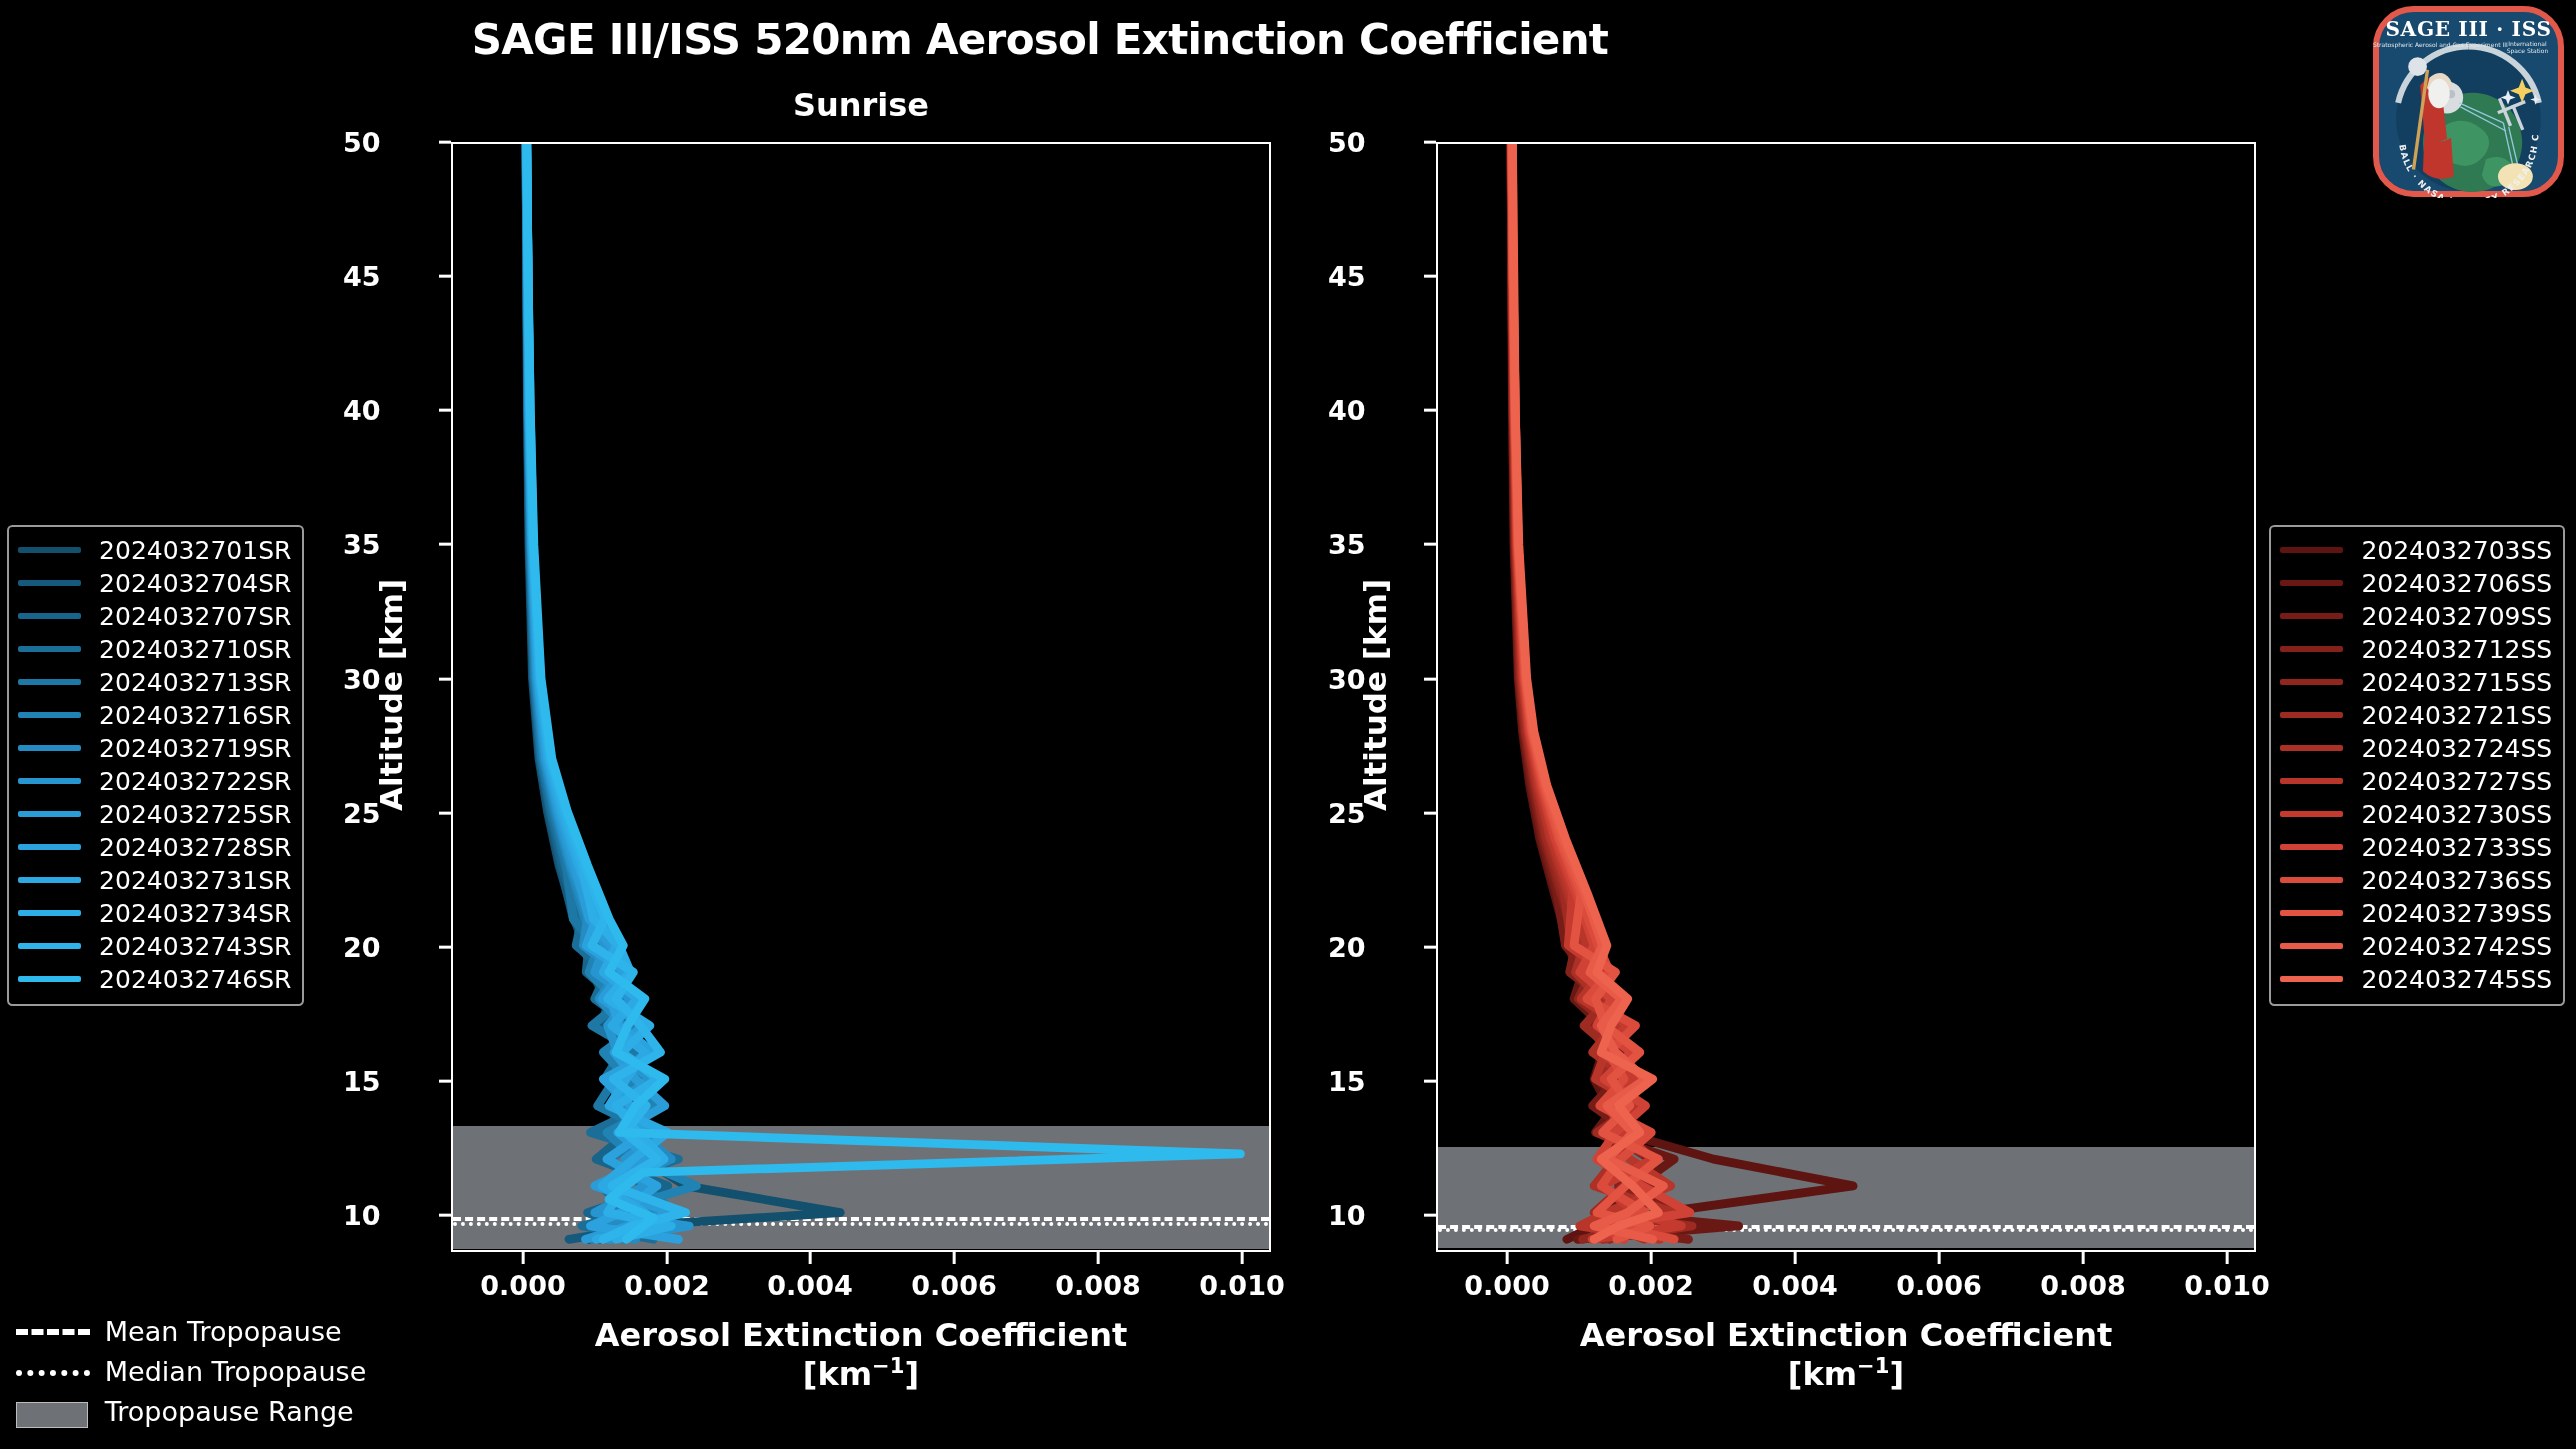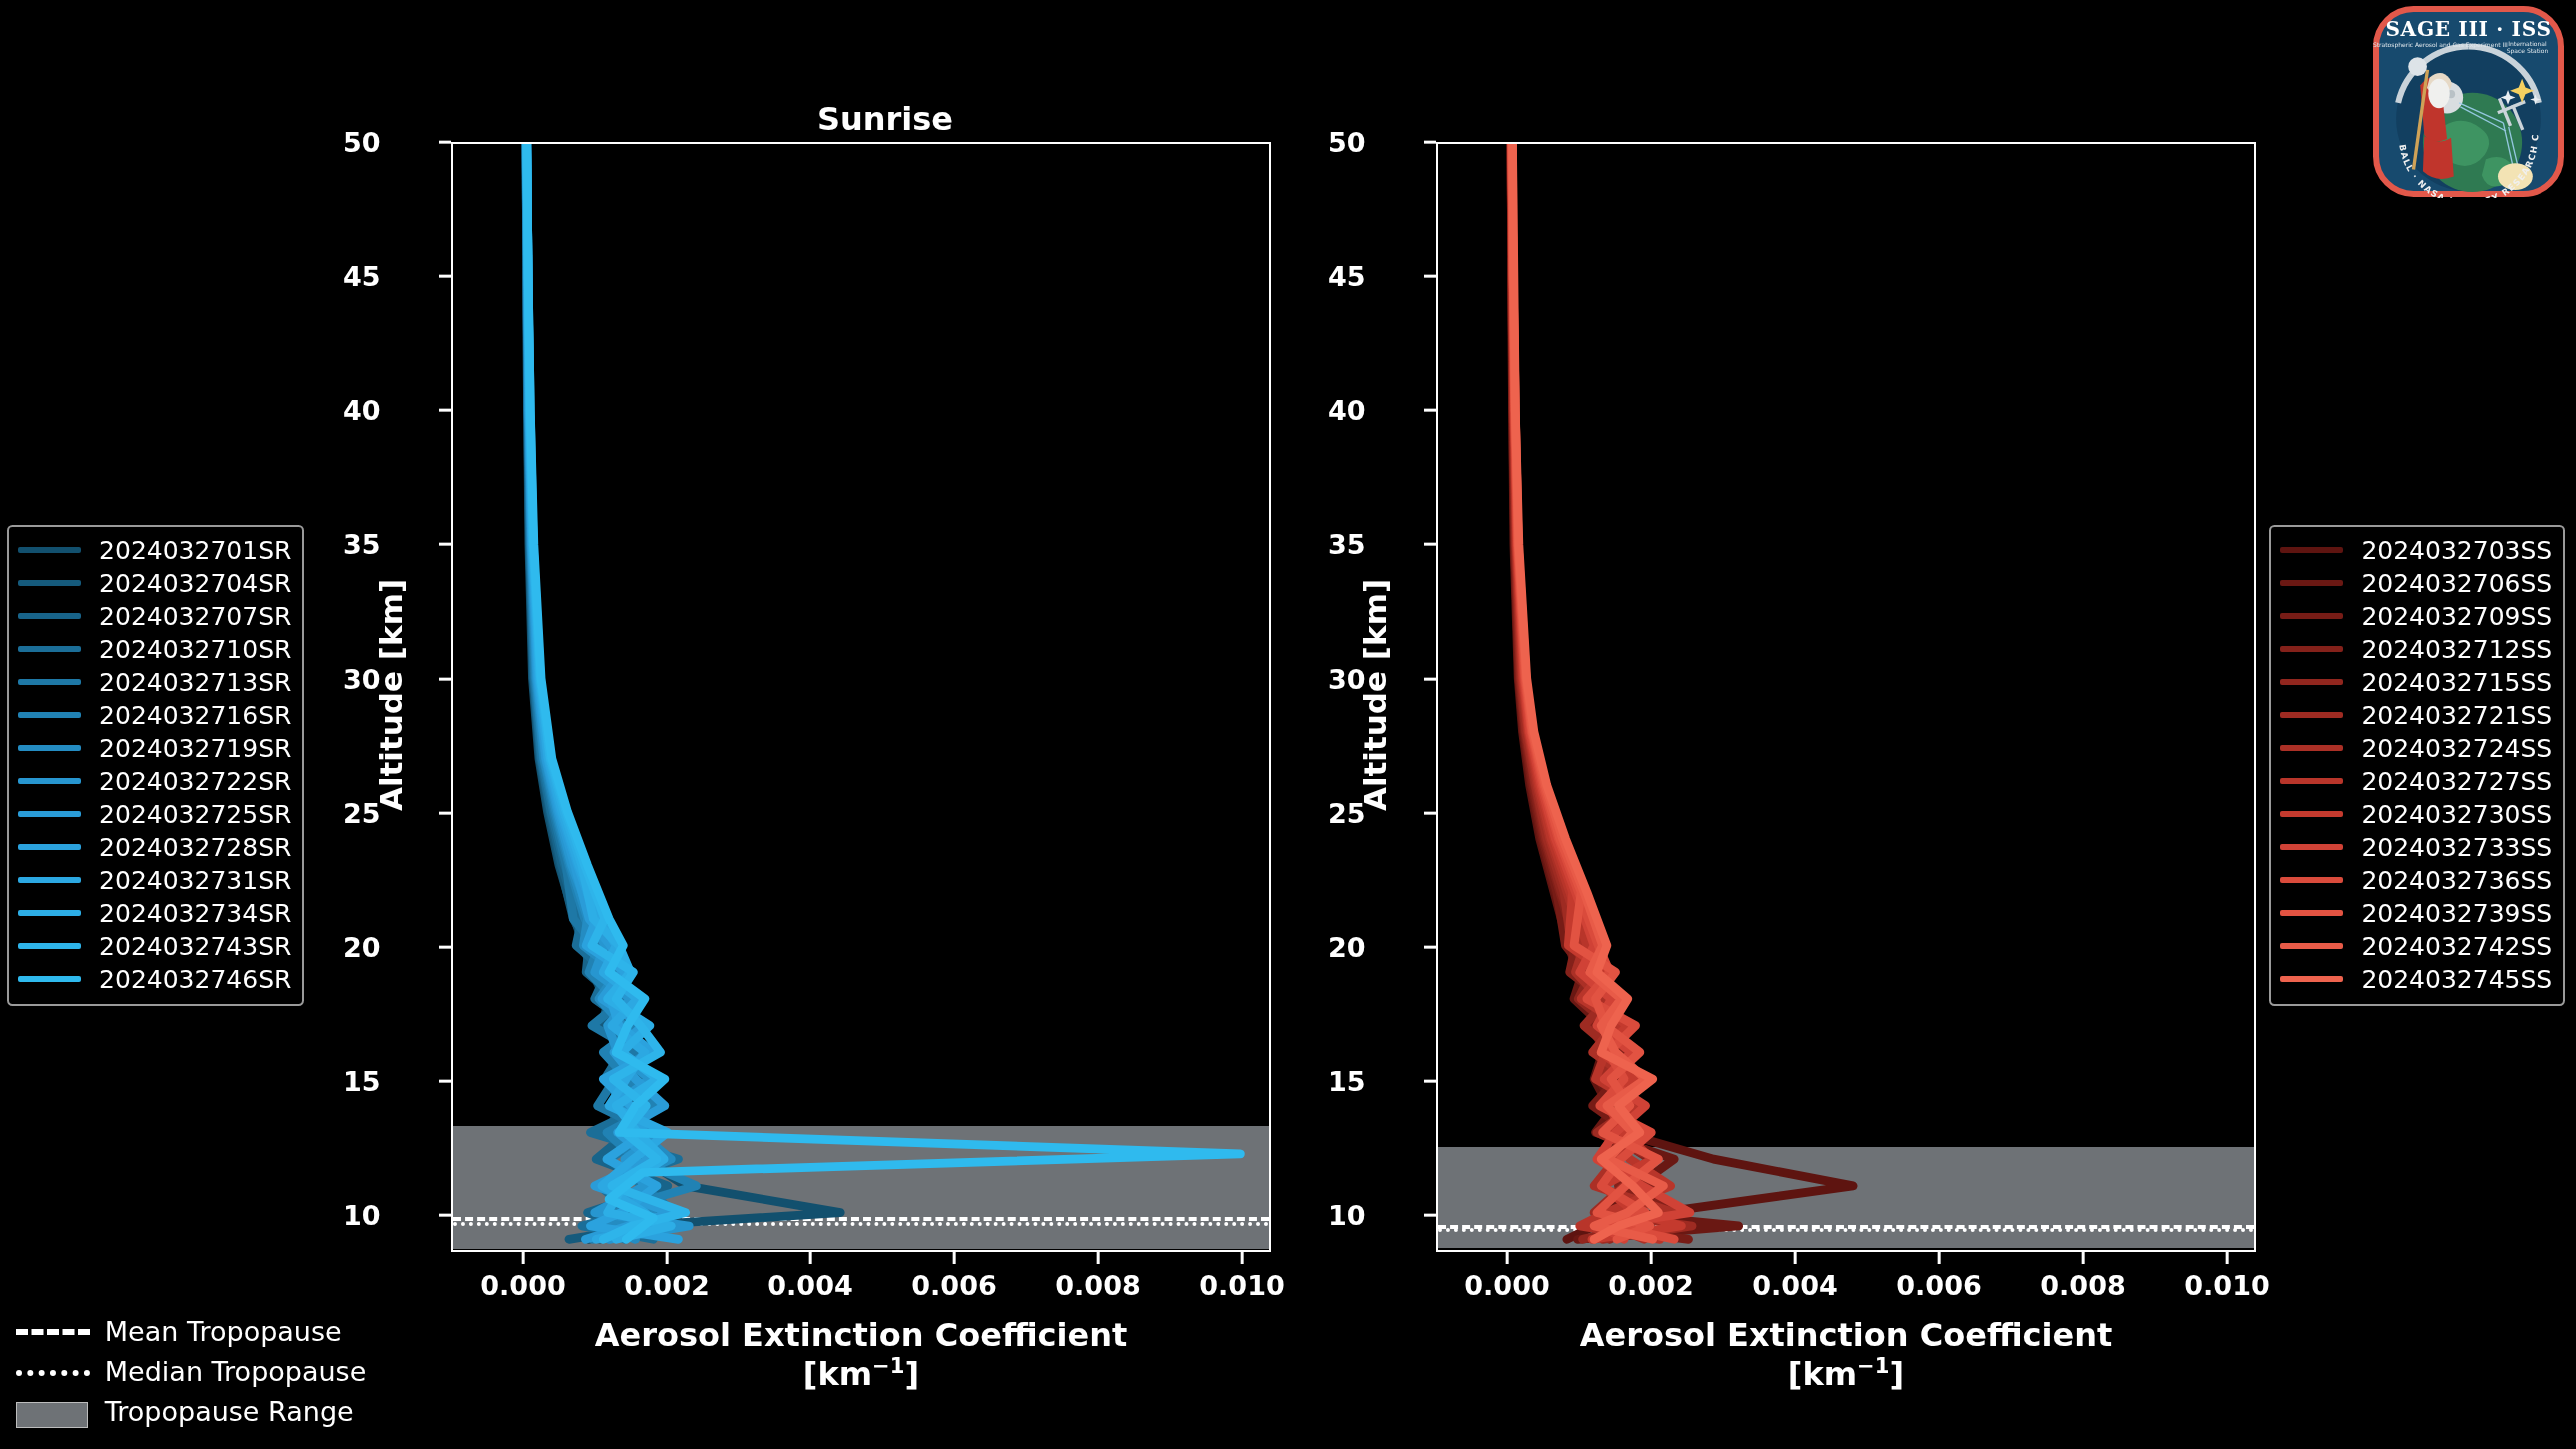--- a/index.html
+++ b/index.html
@@ -4,21 +4,21 @@
 <style>
   html,body{margin:0;padding:0;background:#000;}
   body{width:2576px;height:1449px;overflow:hidden;font-family:"DejaVu Sans",sans-serif;color:#fff;}
   #root{position:relative;width:2576px;height:1449px;background:#000;}
 
   .title{position:absolute;left:0;top:14.8px;width:2080px;text-align:center;
          font-family:"DejaVu Sans",sans-serif;font-weight:bold;font-size:42px;letter-spacing:-0.7px;color:#fff;}
   .subtitle{position:absolute;left:0;top:82px;width:2080px;text-align:center;
          font-family:"DejaVu Sans",sans-serif;font-weight:bold;font-size:34px;color:#fff;}
   .panel-head{position:absolute;top:86px;font-family:"DejaVu Sans",sans-serif;font-weight:bold;font-size:32px;color:#fff;text-align:center;}
-  #head-sr{left:475px;width:820px;margin-top:14px;}
+  #head-sr{left:451px;width:820px;}
   #head-ss{left:1436px;width:820px;}
 
   .axes{position:absolute;border:2.7px solid #fff;background:#000;box-sizing:border-box;}
   #axes-sr{left:451px;top:142px;width:820px;height:1110px;}
   #axes-ss{left:1436px;top:142px;width:820px;height:1110px;}
 
   .tropo-band{position:absolute;left:0;right:0;background:#6e7276;}
   .tropo-mean{position:absolute;left:0;right:0;height:0;border-top:4.7px dashed #ffffff;}
   .tropo-median{position:absolute;left:0;right:0;height:0;border-top:4px dotted #ffffff;}
 
@@ -56,20 +56,21 @@
   #credits{position:absolute;right:9.4px;bottom:9.4px;text-align:right;color:#7d7d7d;font-size:22px;line-height:1.32;
            font-family:"DejaVu Sans",sans-serif;}
 
   #logo{position:absolute;right:10.7px;top:5.4px;width:193px;height:193px;}
 </style>
 </head>
 <body>
 
 <div id="root">
 
+  <div class="title">SAGE III/ISS 520nm Aerosol Extinction Coefficient</div>
 
   <div class="panel-head" id="head-sr">Sunrise</div>
 
   <svg id="logo" viewBox="0 0 288 288">
     <rect x="6" y="6" width="276" height="276" rx="56" fill="#174a6e" stroke="#e2584a" stroke-width="9"></rect>
     <circle cx="144" cy="170" r="108" fill="#123f60"></circle>
     <path d="M144 62 a108 108 0 0 1 105 84" fill="none" stroke="#c9d3da" stroke-width="9"></path>
     <path d="M39 146 a108 108 0 0 1 105 -84" fill="none" stroke="#c9d3da" stroke-width="9"></path>
     <circle cx="150" cy="205" r="74" fill="#2f7a52"></circle>
     <path d="M108 180 q28 -16 54 4 q22 16 6 40 q-20 26 -52 10 q-26 -14 -8 -54z" fill="#3e9462"></path>

